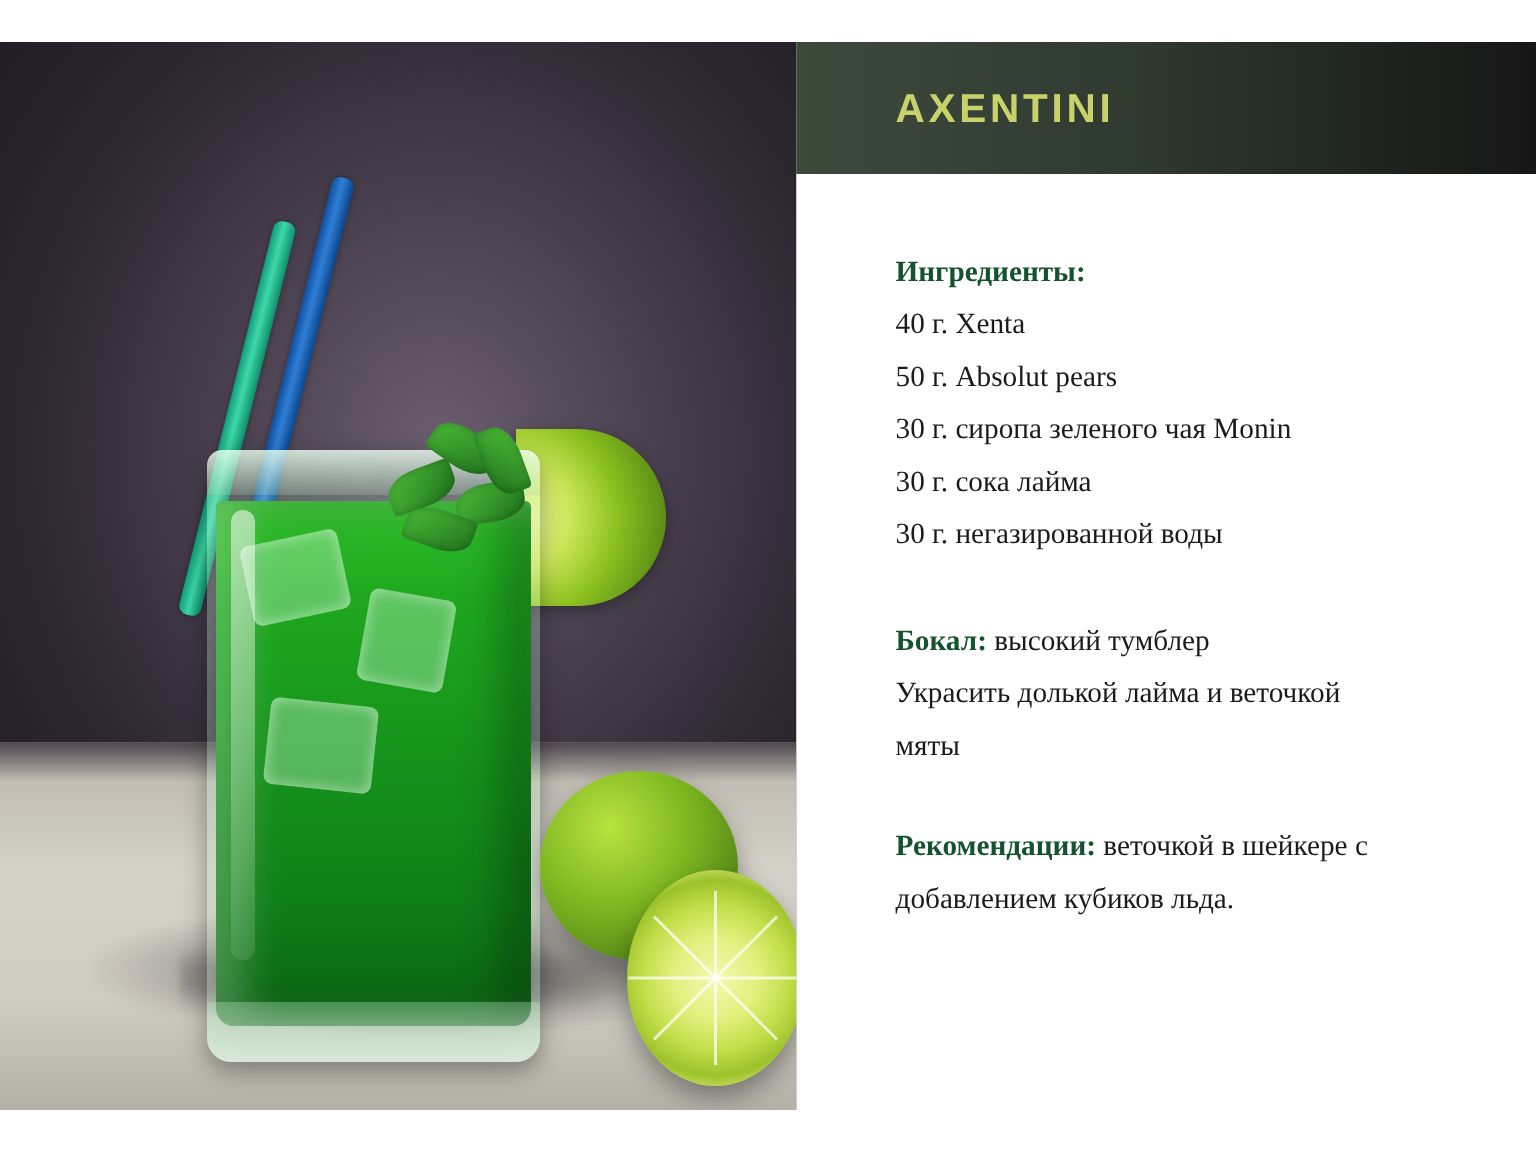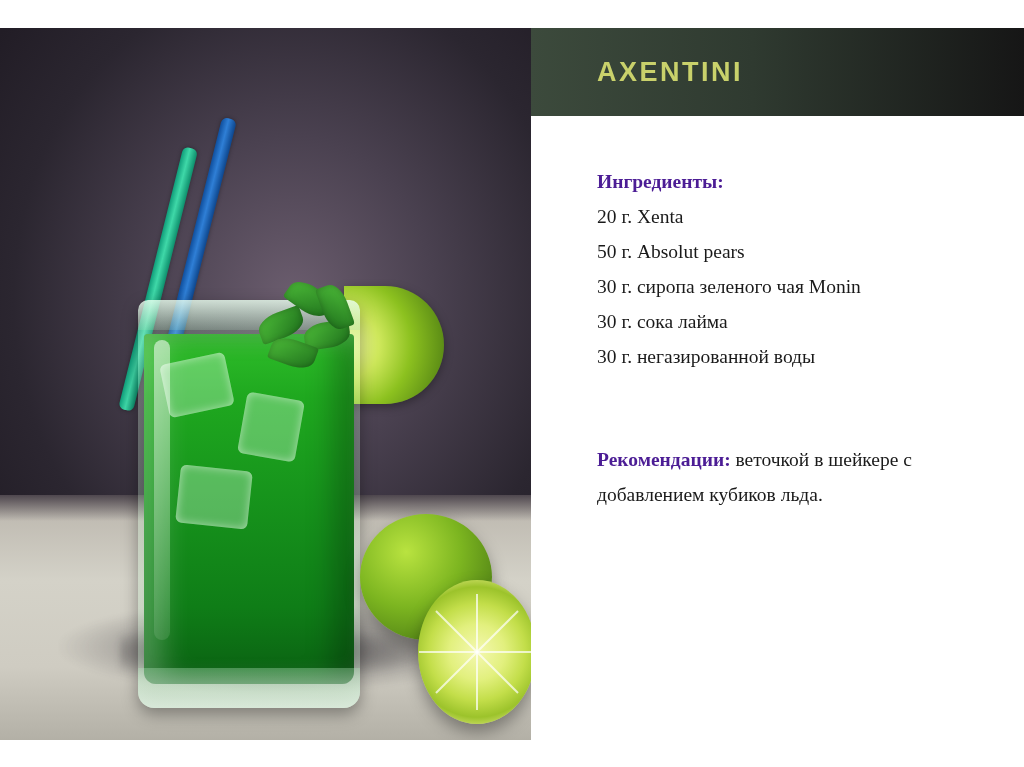--- a/index.html
+++ b/index.html
@@ -246,21 +246,21 @@
     box-sizing: border-box;
   }
   .section { margin-bottom: 0; }
   .line {
     font-size: 19.5px;
     line-height: 35px;
     color: #1a1a1a;
   }
   .lbl {
     font-weight: bold;
-    color: #4c1d95;
+    color: #14532d;
   }
   .gap-lg { height: 36px; }
   .gap-md { height: 32px; }
   .list .line { white-space: nowrap; }
 </style>
 </head>
 <body>
 
 <div class="slide">
 
@@ -306,29 +306,37 @@
   </div>
 
   <div class="header">
     <div class="title">AXENTINI</div>
   </div>
 
   <div class="content">
 
     <div class="section list">
       <div class="line lbl">Ингредиенты: </div>
-      <div class="line">20 г. Xenta</div>
+      <div class="line">40 г. Xenta</div>
       <div class="line">50 г. Absolut pears</div>
       <div class="line">30 г. сиропа зеленого чая Monin</div>
       <div class="line">30 г. сока лайма</div>
       <div class="line">30 г. негазированной воды</div>
     </div>
 
     <div class="gap-lg"></div>
 
+    <div class="section">
+      <div class="line">
+        <span class="lbl">Бокал: </span>
+        <span>высокий тумблер</span>
+      </div>
+      <div class="line">Украсить долькой лайма и веточкой</div>
+      <div class="line">мяты</div>
+    </div>
 
     <div class="gap-md"></div>
 
     <div class="section">
       <div class="line">
         <span class="lbl">Рекомендации: </span>
         <span>веточкой в шейкере с</span>
       </div>
       <div class="line">добавлением кубиков льда.</div>
     </div>

